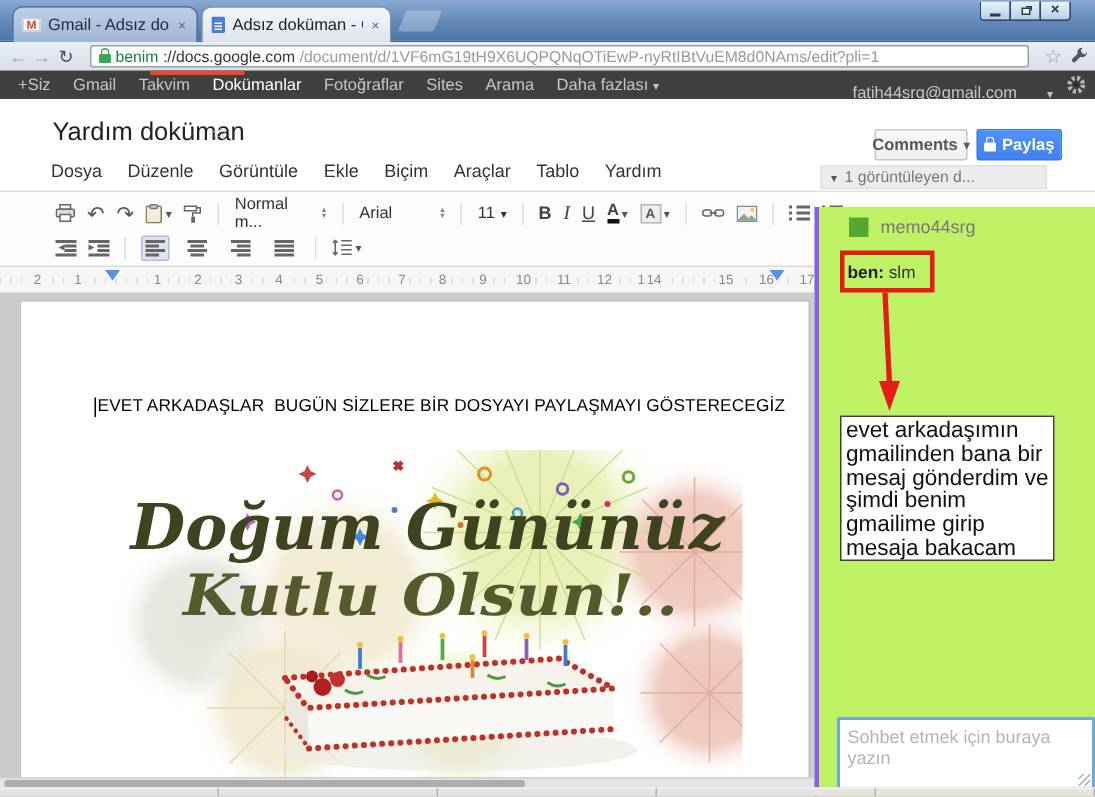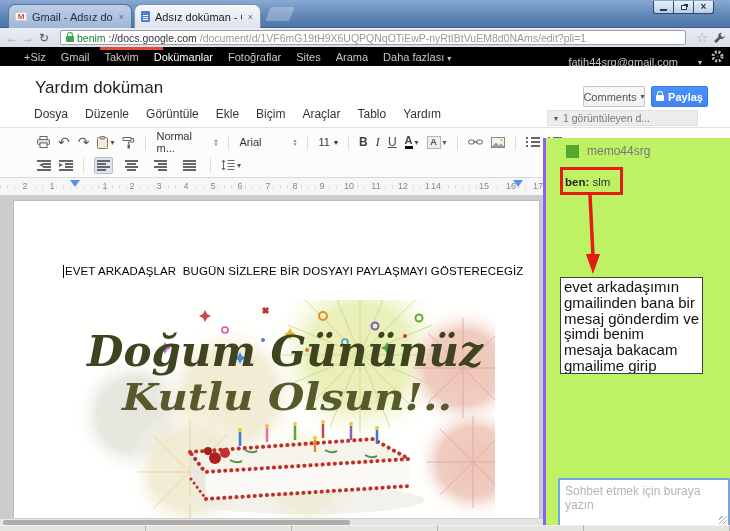--- a/index.html
+++ b/index.html
@@ -42,36 +42,36 @@
   .lock::before { content:""; position:absolute; top:-4px; left:1px; width:4px; height:4px; border:1.5px solid; border-bottom:none; border-radius:3px 3px 0 0; }
   .lock-green { background:#3aa757; } .lock-green::before { border-color:#3aa757; }
   .lock-white { background:#fff; } .lock-white::before { border-color:#fff; }
   .url-https { color:#188038; }
   .url-host { color:#333; }
   .url-path { color:#999; overflow:hidden; }
   .star-bookmark { position:absolute; right:22px; top:2px; font-size:13px; color:#9aa2ac; line-height:15px; }
   .wrench { position:absolute; right:4px; top:3px; }
 
   
-  .gbar { position:absolute; left:0; top:47px; width:730px; height:19px; background:#000000; color:#c6c6c6;
-    font-size:11px; display:flex; align-items:center; gap:15px; padding-left:24px; }
+  .gbar { position:absolute; left:0; top:47px; width:730px; height:19px; background:#404040; color:#c6c6c6;
+    font-size:11px; display:flex; align-items:center; gap:15px; padding-left:12px; }
   .gbar-item { cursor:pointer; }
   .gbar-item.active { color:#fff; font-weight:normal; }
   .gbar-red { position:absolute; left:100px; top:0; width:63px; height:3px; }
   .gbar-right { position:absolute; right:28px; top:0; height:30px; display:flex; align-items:center; gap:20px; color:#c6c6c6; }
   .gbar-gear { position:absolute; right:6px; top:3px; }
 
   
   .docheader { position:absolute; left:0; top:66px; width:730px; height:62px; background:#fff; border-bottom:1px solid #e2e2e2; }
   .doc-title { position:absolute; left:35px; top:12px; font-size:17px; color:#222; }
   .doc-title-star { position:absolute; left:140px; top:14px; font-size:14px; color:#b5b5b5; }
   .menus { position:absolute; left:34px; top:41px; display:flex; gap:17px; font-size:12px; color:#333; }
   .menus span { cursor:pointer; }
   .btn-comments { position:absolute; left:583px; top:20px; width:62px; height:21px; background:linear-gradient(#f8f8f8,#f0f0f0);
-    border:1px solid #c6c6c6; border-radius:2px; font-size:11px; font-weight:normal; color:#555;
+    border:1px solid #c6c6c6; border-radius:2px; font-size:11px; font-weight:bold; color:#555;
     display:flex; align-items:center; justify-content:center; gap:4px; }
   .btn-share { position:absolute; left:651px; top:20px; width:57px; height:21px;
     border:1px solid #3079ed; border-radius:2px; color:#fff; font-size:11px; font-weight:bold;
     display:flex; align-items:center; justify-content:center; gap:4px; }
   .caret { font-size:8px; }
   .viewersbar { position:absolute; left:547px; top:44px; width:151px; height:16px; background:#ececec; border:1px solid #e0e0e0;
     font-size:10.5px; color:#777; display:flex; align-items:center; gap:5px; padding-left:6px; }
   .viewersbar .caret { color:#555; }
 
   
@@ -498,22 +498,22 @@
     <div class="redbox" style="border-color:#e41b17"></div>
     <svg class="arrow-svg" width="34" height="82">
       <line x1="16" y1="1" x2="19" y2="62" stroke="#e41b17" stroke-width="3.5"></line>
       <polygon points="12,60 26,60 19,80" fill="#e41b17"></polygon>
     </svg>
     <div class="notebox">
       <div>evet arkadaşımın</div>
       <div>gmailinden bana bir</div>
       <div>mesaj gönderdim ve</div>
       <div>şimdi benim</div>
+      <div>gmailime girip</div>
       <div>mesaja bakacam</div>
-      <div>gmailime girip</div>
     </div>
     <div class="chatbox">
       <textarea placeholder="Sohbet etmek için buraya yazın" style=""></textarea>
       <span class="resize-handle"></span>
     </div>
   </div>
 
   <div class="sliver">
     <span></span>
       <span></span>

